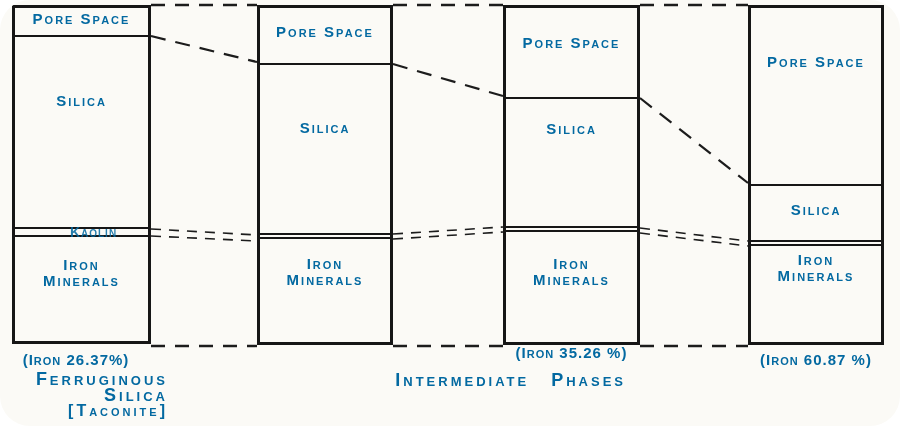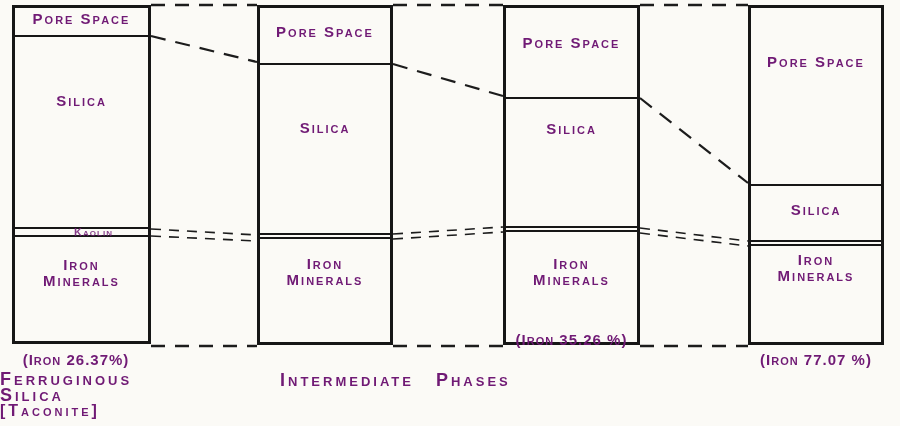--- a/index.html
+++ b/index.html
@@ -1,46 +1,46 @@
 <!DOCTYPE html>
 <html><head>
 <meta charset="utf-8">
 <style>
   html,body { margin:0; padding:0; background:#fff; }
   .stage {
     position:relative; width:900px; height:426px;
     background:#fbfaf6; overflow:hidden;
-    font-family:"Liberation Sans", sans-serif; color:#701a75;
+    font-family:"Liberation Sans", sans-serif; color:#0369a1;border-radius:30px;
   }
   .overlay { position:absolute; left:0; top:0; width:900px; height:426px; pointer-events:none; }
   .colbox {
     position:absolute; box-sizing:border-box;
     border:3px solid #161616; background:#fbfaf6;
   }
   .divider { position:absolute; left:0; right:0; height:2px; background:#161616; }
   .band {
     position:absolute; left:0; right:0; box-sizing:border-box;
     border-top:2px solid #161616; border-bottom:2px solid #161616;
   }
   .seg-label {
     position:absolute; left:0; right:0; text-align:center;
     font-weight:bold; font-variant:small-caps;
     font-size:15px; letter-spacing:2px; line-height:16px; white-space:nowrap;
   }
   .kaolin-label {
-    font-size:11px; letter-spacing:1px; line-height:10px; left:24px; right:0;
+    font-size:14px; letter-spacing:1px; line-height:10px; left:24px; right:0;
     opacity:.85;
   }
   .caption {
     position:absolute; text-align:center; white-space:nowrap;
     font-weight:bold; font-variant:small-caps;
     font-size:15px; letter-spacing:1px;
   }
   .group-label {
-    position:absolute; text-align:left;
+    position:absolute; text-align:right;
     font-weight:bold; font-variant:small-caps;
     font-size:18px; letter-spacing:3px; line-height:16px; white-space:nowrap;
   }
   .group-label .sub { font-size:16px; }
   .gap-words { word-spacing:14px; }
   .gap-words-sm { word-spacing:8px; }
 </style>
 </head>
 <body>
 
@@ -109,29 +109,29 @@
   <div class="colbox" style="left:748px; top:5px; width:136px; height:340px">
     <div class="divider" style="top:176px"></div>
     <div class="band" style="top:232px; height:6px"></div>
     <div class="seg-label" style="top:46px">Pore Space</div>
     <div class="seg-label" style="top:194px">Silica</div>
     <div class="seg-label" style="top:244px">Iron</div>
     <div class="seg-label" style="top:260px">Minerals</div>
   </div>
 
   <div class="caption" style="left:2px;   top:351px; width:148px">(Iron 26.37%)</div>
-  <div class="caption" style="left:500px; top:331px; width:143px">(Iron 35.26 %)</div>
-  <div class="caption" style="left:746px; top:351px; width:140px">(Iron 77.07 %)</div>
+  <div class="caption" style="left:500px; top:344px; width:143px">(Iron 35.26 %)</div>
+  <div class="caption" style="left:746px; top:351px; width:140px">(Iron 60.87 %)</div>
 
   <div class="group-label" style="left:0; top:371px; width:168px">
     <div>Ferruginous</div>
     <div>Silica</div>
     <div class="sub">[Taconite]</div>
   </div>
 
-  <div class="group-label gap-words" style="left:280px; top:372px; width:330px">
+  <div class="group-label gap-words" style="left:296px; top:372px; width:330px">
     <div>Intermediate Phases</div>
   </div>
 
   <div class="group-label" style="left:733px; top:372px; width:168px">
   </div>
 
 </div>
 
 </body></html>

